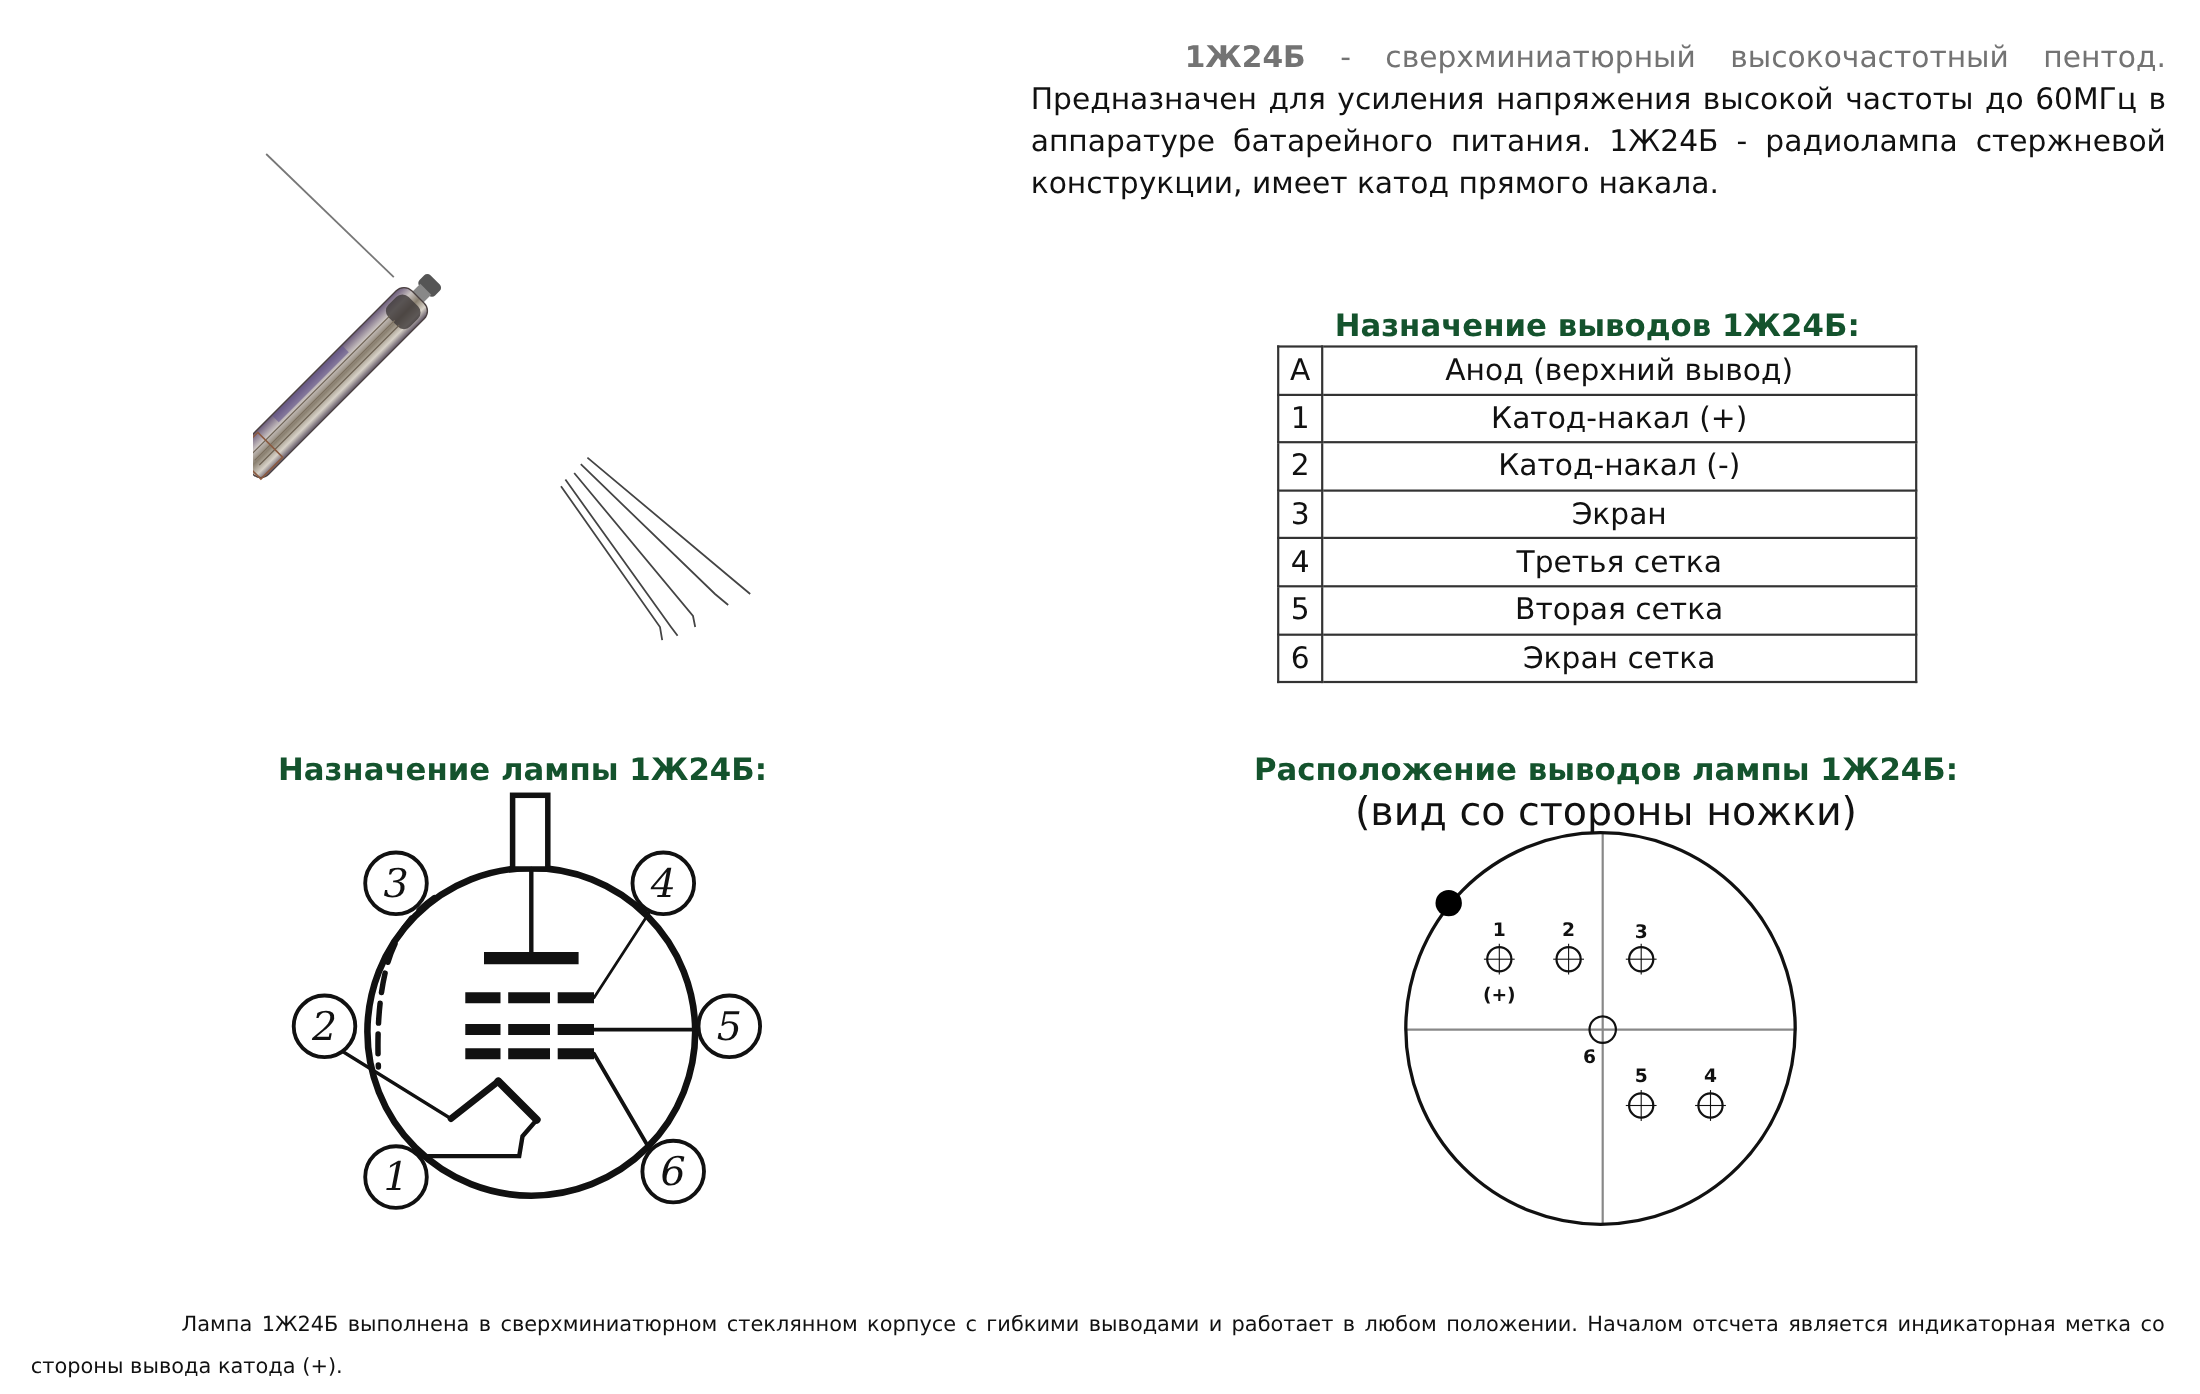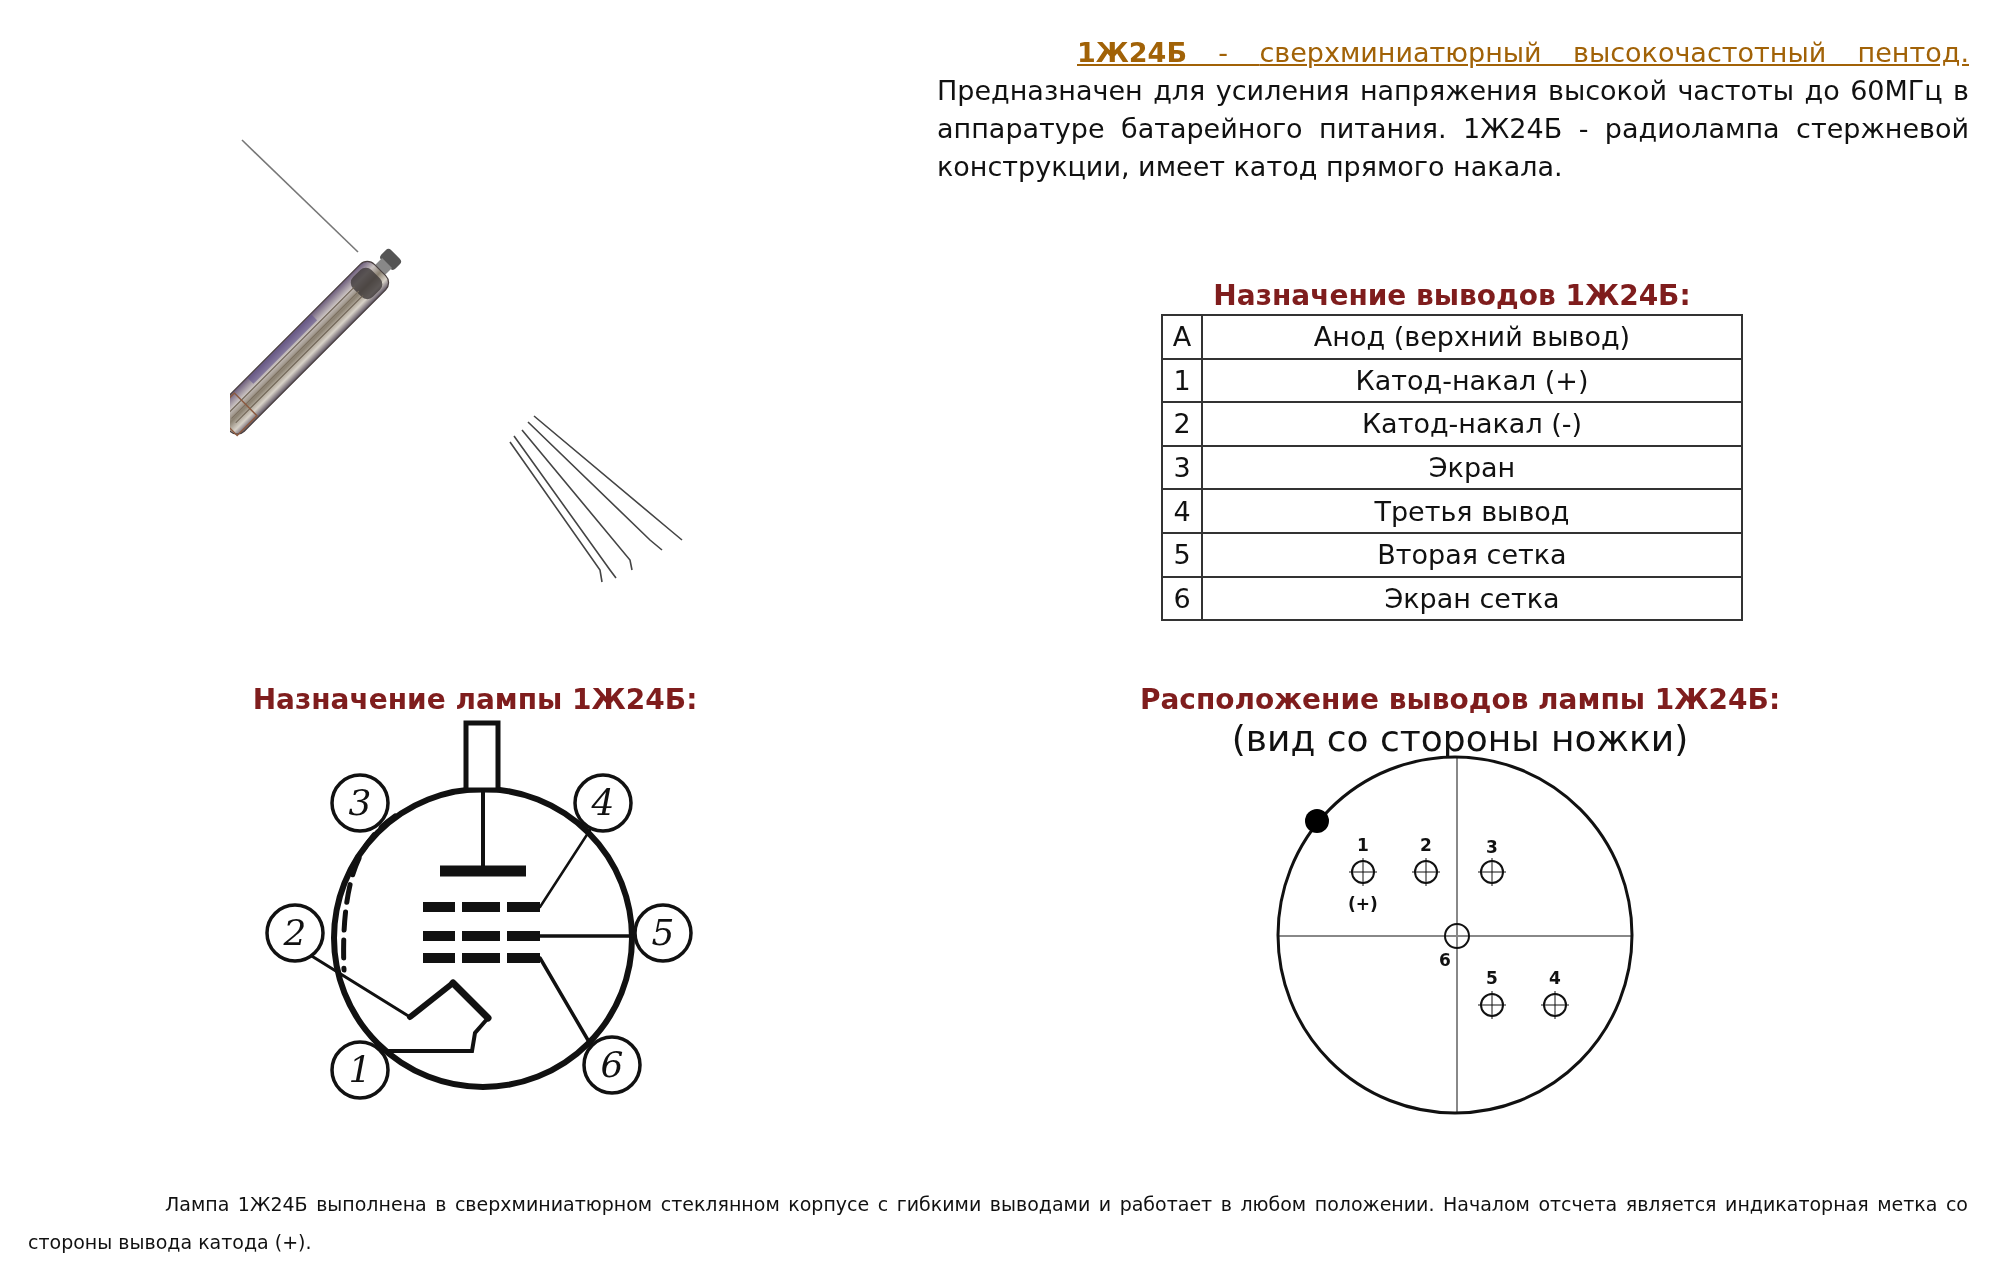--- a/index.html
+++ b/index.html
@@ -21,34 +21,34 @@
   .intro {
     left: 937px;
     top: 34px;
     width: 1032px;
     font-size: 27px;
     line-height: 38px;
     text-align: justify;
     text-align-last: left;
     text-indent: 140px;
   }
-  .blue { color: #a16207; text-decoration: underline; }
+  .blue { color: #737373; }
   .bold { font-weight: bold; }
 
   
   .photo {
     left: 230px;
     top: 130px;
     width: 500px;
     height: 470px;
   }
 
   
   .heading {
-    color: #7f1d1d;
+    color: #14532d;
     font-weight: bold;
     font-size: 28px;
     line-height: 32px;
     white-space: nowrap;
     text-align: center;
   }
   .h-table { left: 1161px; width: 582px; top: 280px; }
   .h-basing { left: 200px; width: 550px; top: 684px; }
   .h-layout { left: 1060px; width: 800px; top: 684px; }
   .sub-layout {
@@ -165,21 +165,21 @@
     <tr>
       <td class="pin">2</td>
       <td class="desc">Катод-накал (-)</td>
     </tr>
     <tr>
       <td class="pin">3</td>
       <td class="desc">Экран</td>
     </tr>
     <tr>
       <td class="pin">4</td>
-      <td class="desc">Третья вывод</td>
+      <td class="desc">Третья сетка</td>
     </tr>
     <tr>
       <td class="pin">5</td>
       <td class="desc">Вторая сетка</td>
     </tr>
     <tr>
       <td class="pin">6</td>
       <td class="desc">Экран сетка</td>
     </tr>
   </tbody>

